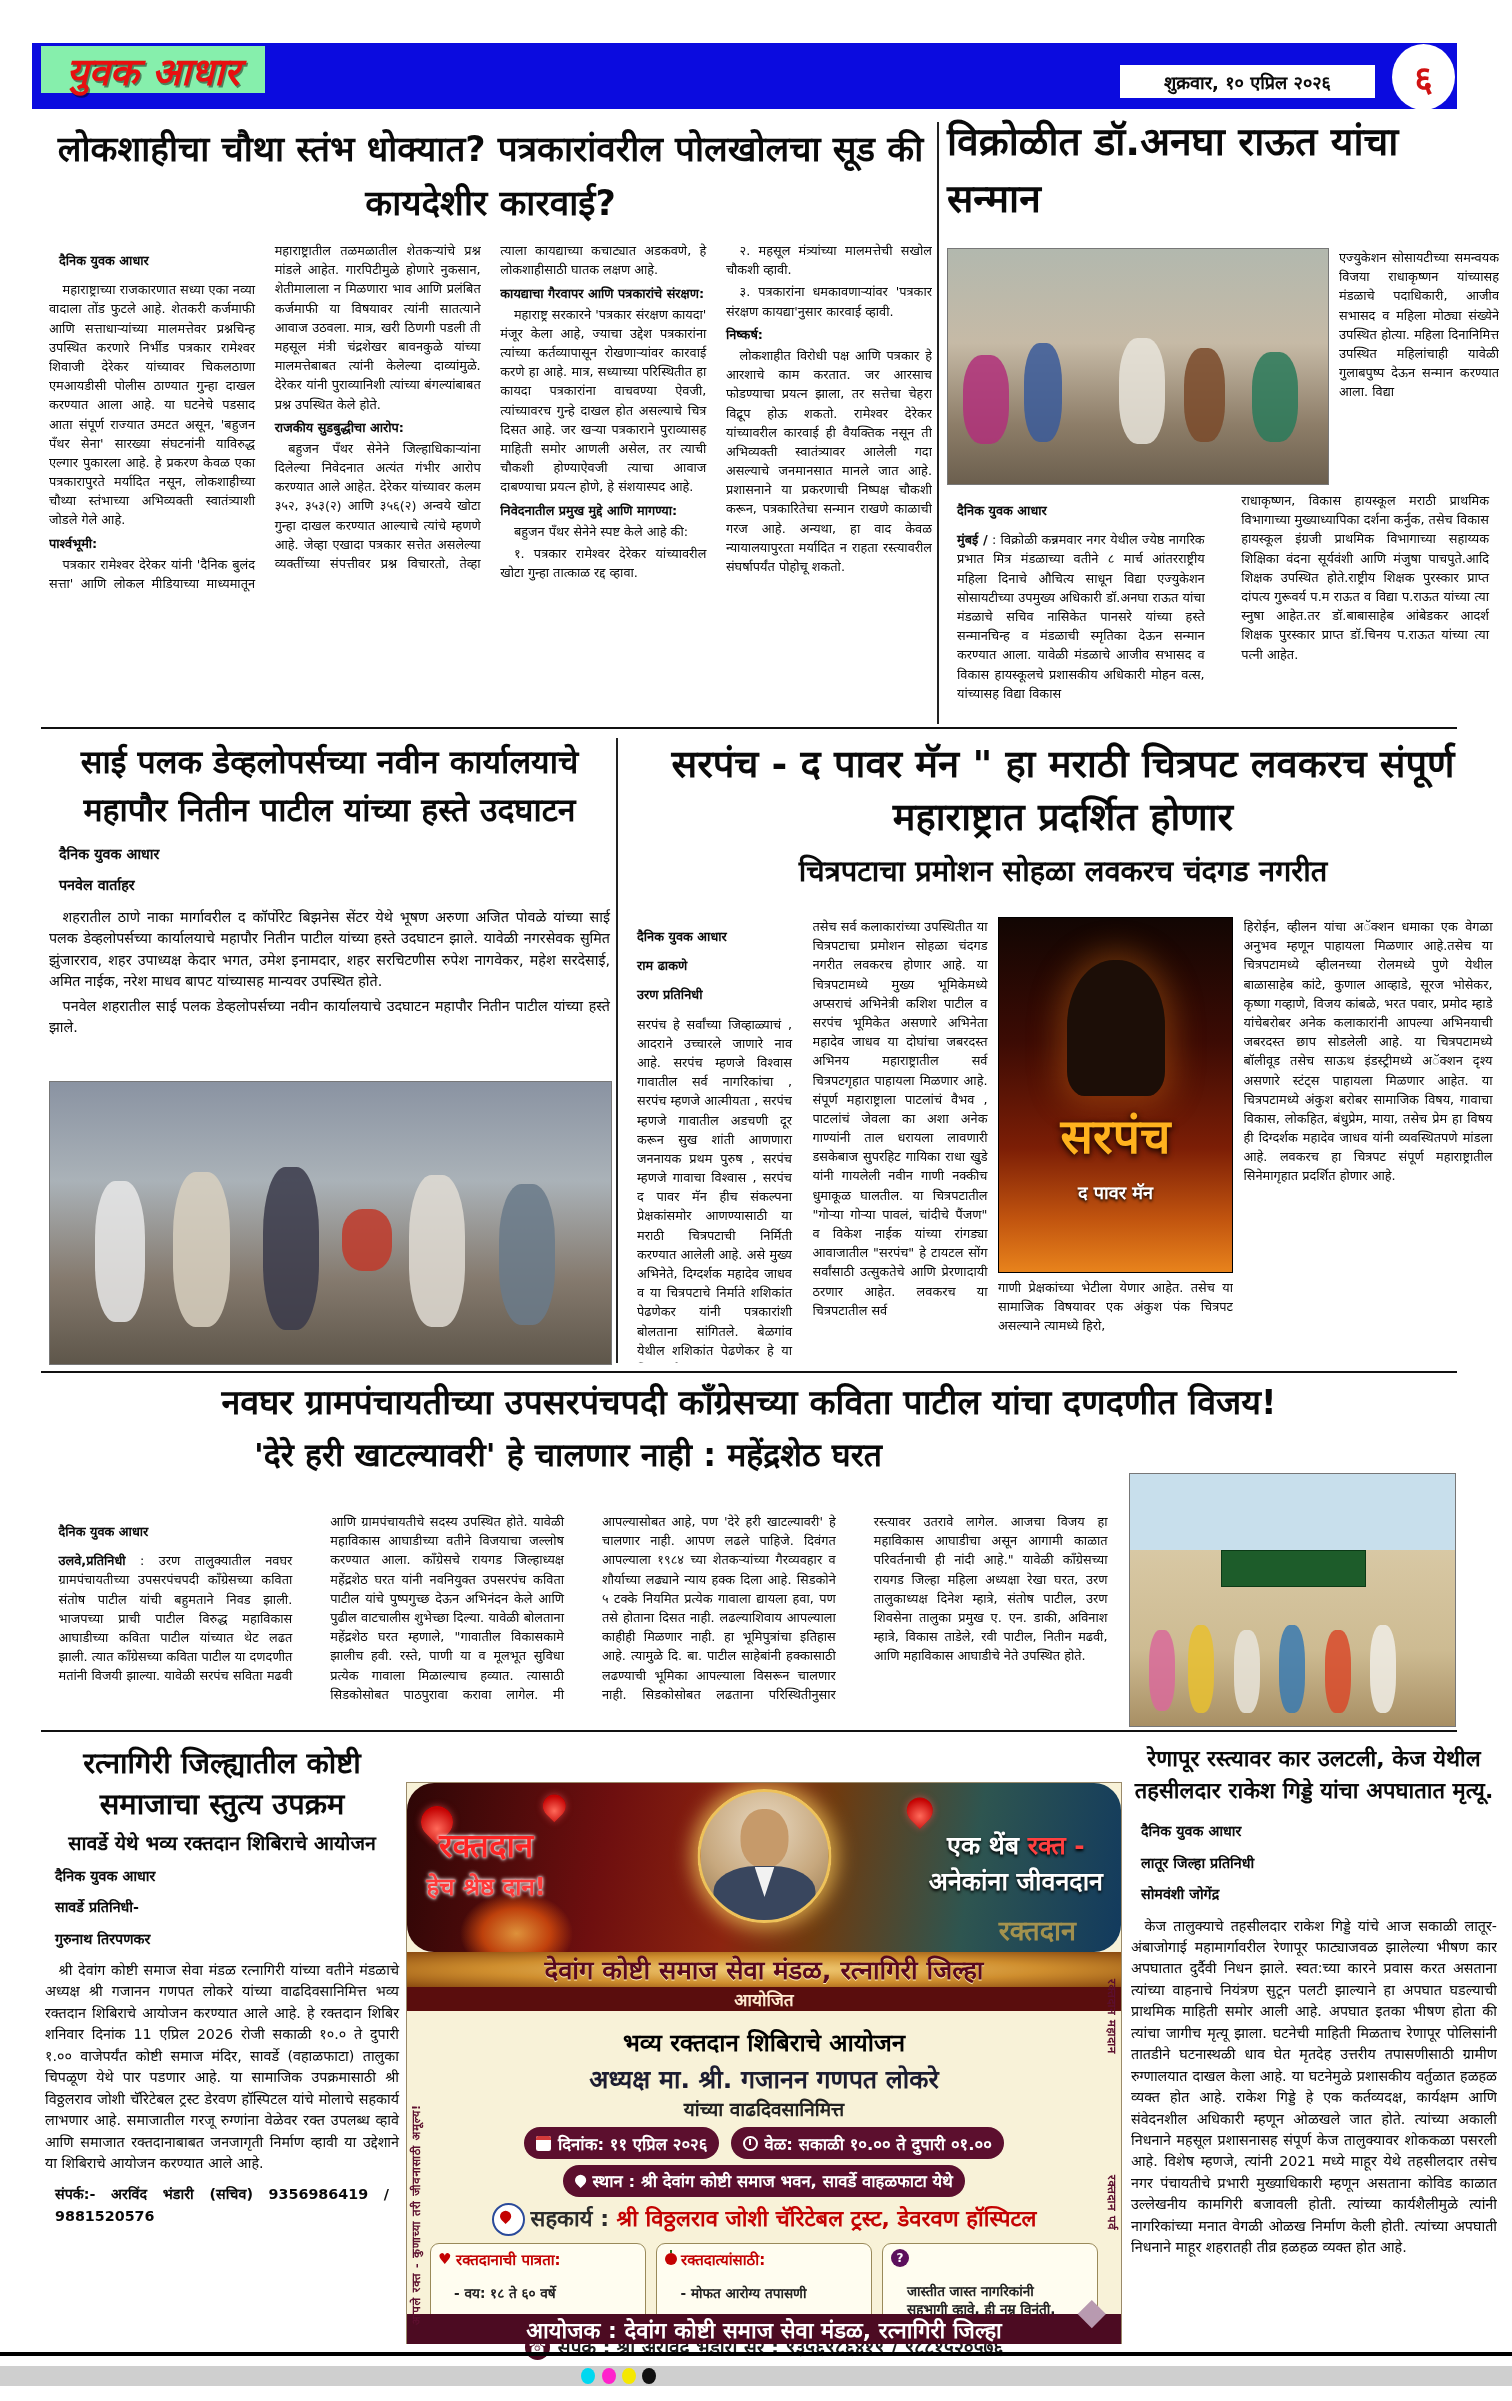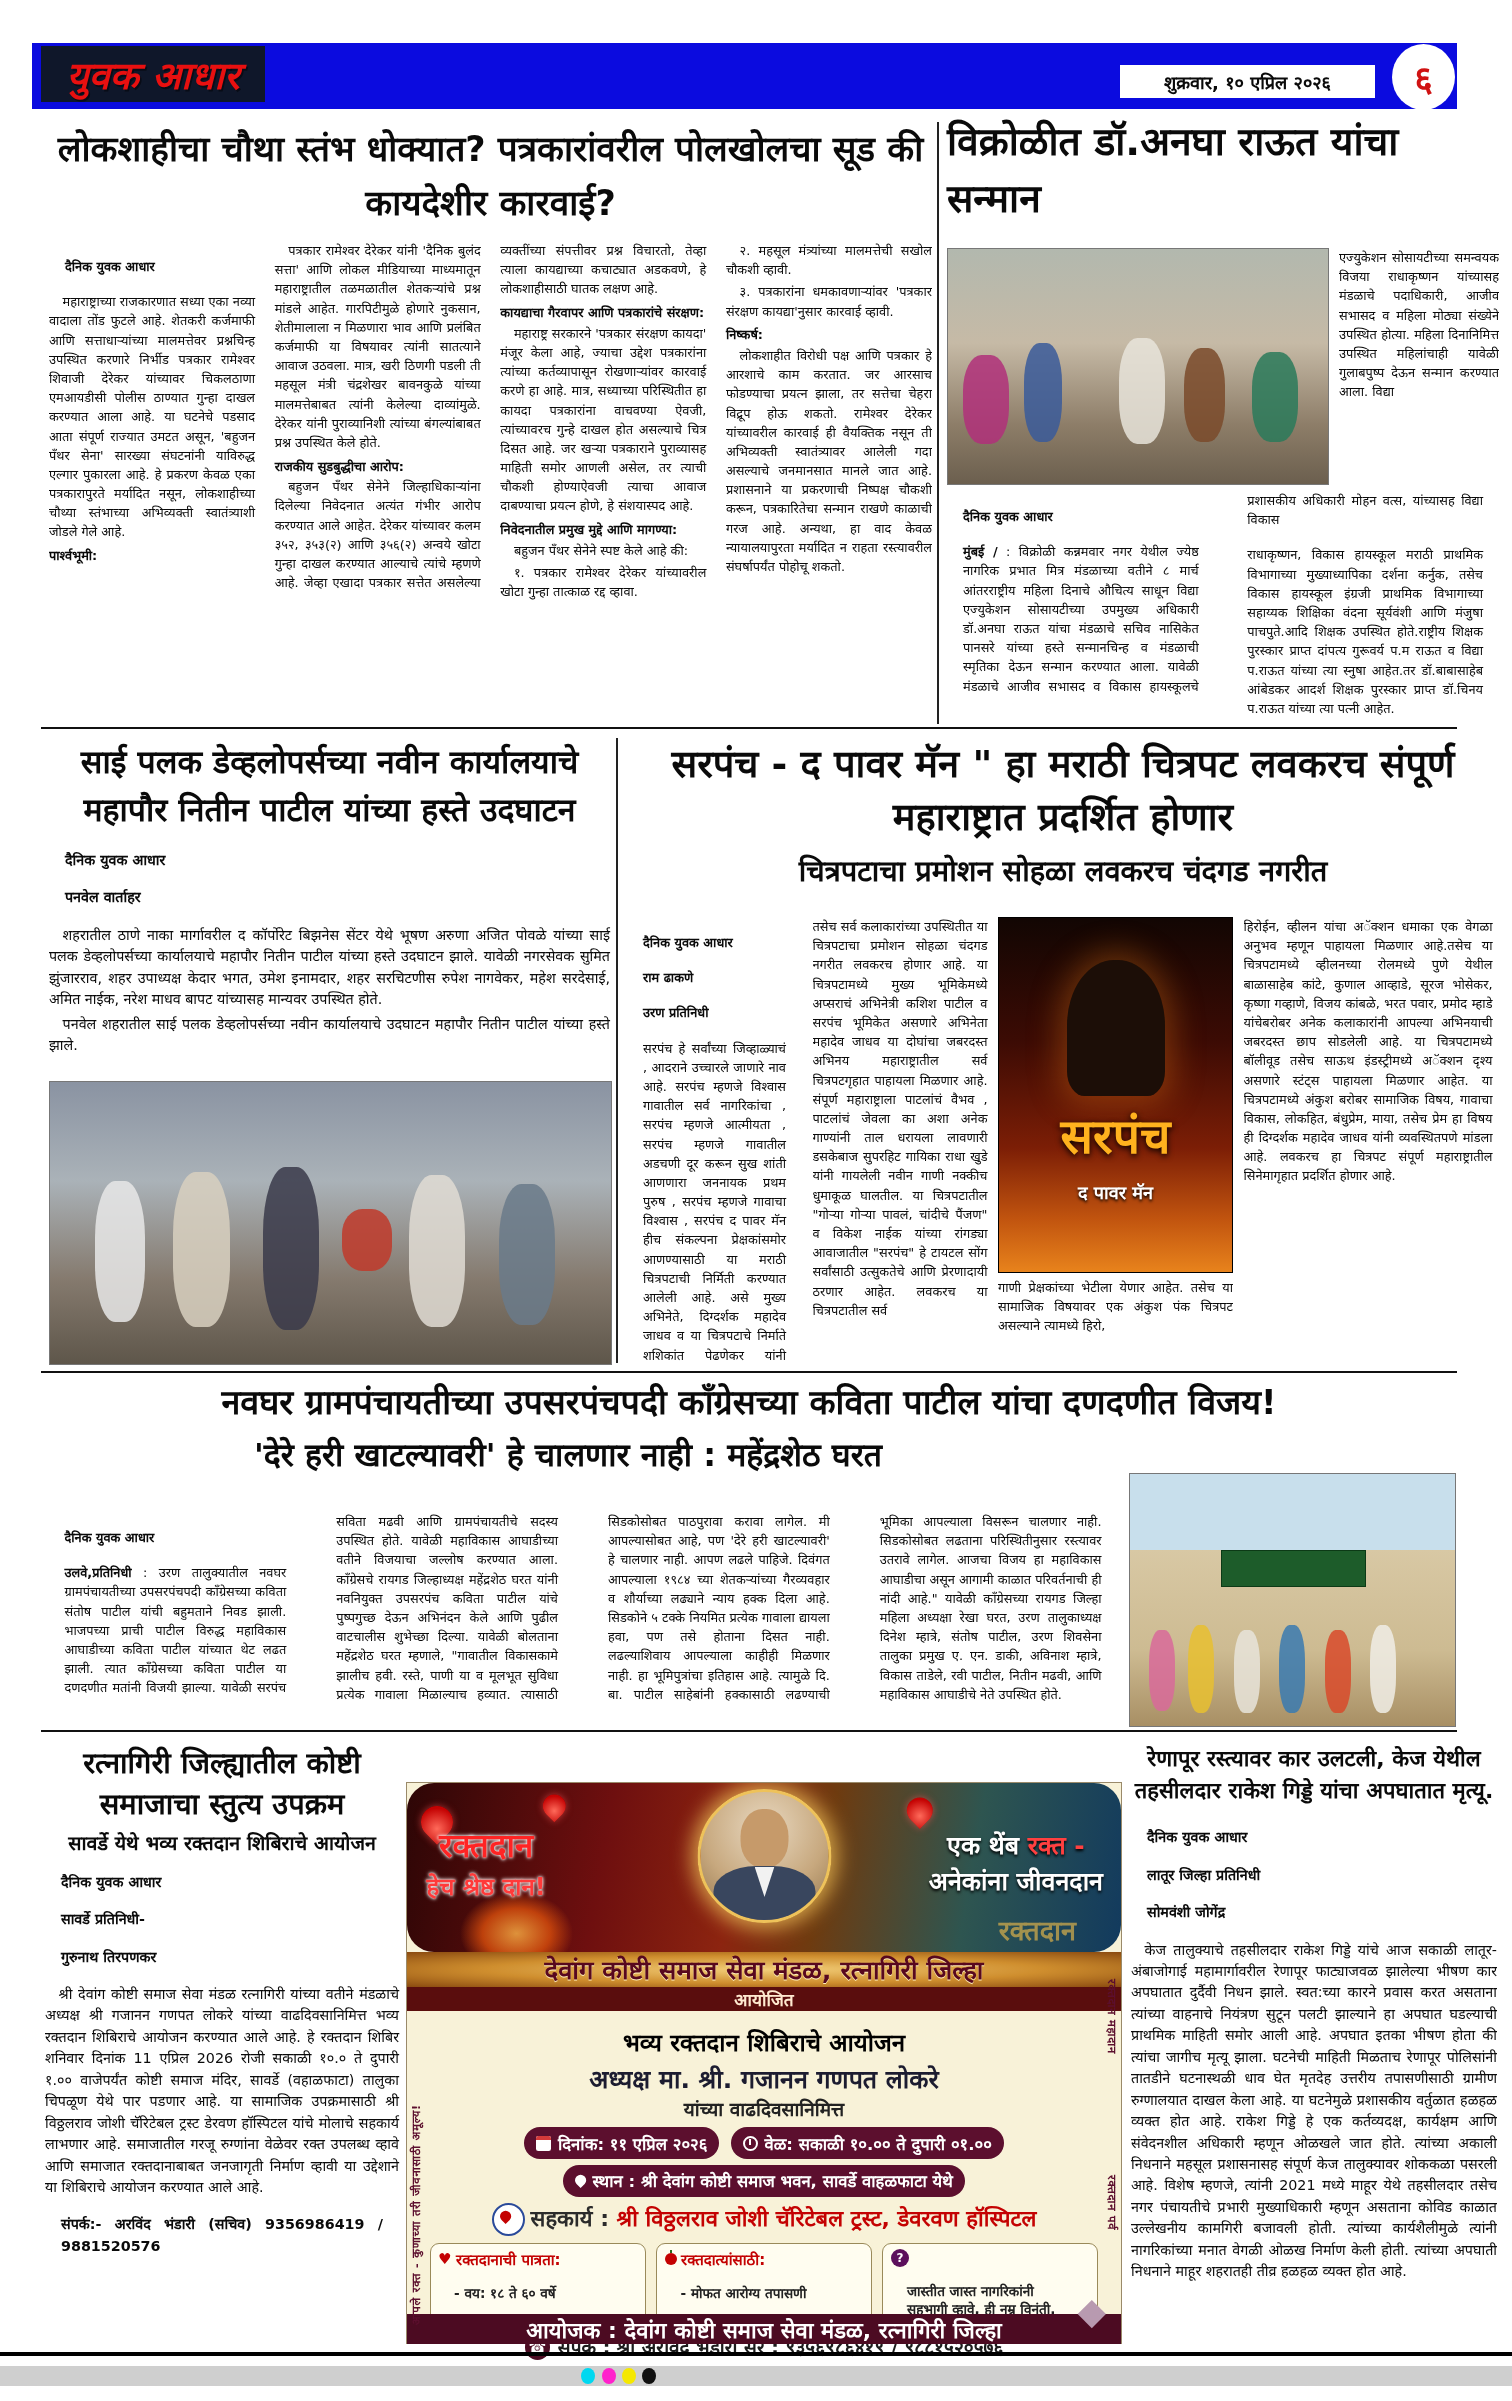--- a/index.html
+++ b/index.html
@@ -1,30 +1,30 @@
 <!DOCTYPE html>
 <html style="font-size:12px"><head>
 <meta charset="utf-8">
 <style>
   html,body{margin:0;padding:0;background:#ffffff;}
   .page{position:relative;width:1512px;height:2401px;background:#fff;overflow:hidden;
         font-family:"DejaVu Sans","Liberation Sans",sans-serif;color:#0a0a0a;}
   .abs{position:absolute;}
   
   #hdr-bar{left:32px;top:43px;width:1425px;height:66px;background:#0b0bdf;}
-  #logo-box{left:41px;top:46px;width:224px;height:56px;background:#0f172a;display:flex;align-items:center;justify-content:center;}
+  #logo-box{left:41px;top:46px;width:224px;height:47px;background:#86efac;display:flex;align-items:center;justify-content:center;}
   #logo-box .logo-t{font-size:38px;font-weight:900;font-style:italic;color:#e81010;text-shadow:1.5px 2.3px 0 rgba(0,0,0,.45);white-space:nowrap;}
   #date-box{left:1120px;top:65px;width:255px;height:33px;background:#fff;display:flex;align-items:center;justify-content:center;font-size:18px;font-weight:700;}
   #page-oval{left:1392px;top:44px;width:63px;height:66px;background:#fff;border-radius:50%;display:flex;align-items:center;justify-content:center;font-size:35px;font-weight:900;color:#d01212;}
   
   .hl{font-weight:800;text-align:center;}
   .byl{font-weight:800;}
   .subh{font-weight:800;margin:4.5px 0 1.5px 0;}
   .para{margin:0 0 3px 0;text-indent:13.6px;}
-  .npara{margin:16px;}
+  .npara{margin:10px;}
   .jt{text-align:justify;}
   .divider-h{background:#111;}
   .divider-v{background:#222;}
   
   #a1{left:49px;top:122px;width:883px;height:602px;}
   #a1 .hl{font-size:35px;line-height:1.55;}
   #a1-body{margin-top:10.5px;height:476px;column-count:4;column-gap:19.6px;font-size:12.8px;line-height:1.5;overflow:hidden;}
   
   #a2{left:947px;top:114px;width:552px;height:610px;}
   #a2 .hl{font-size:39px;line-height:1.45;text-align:left;}

